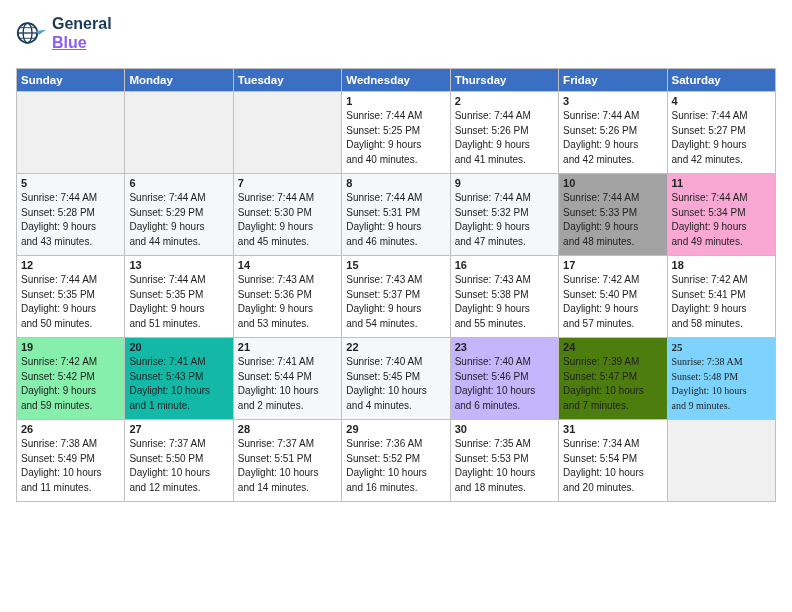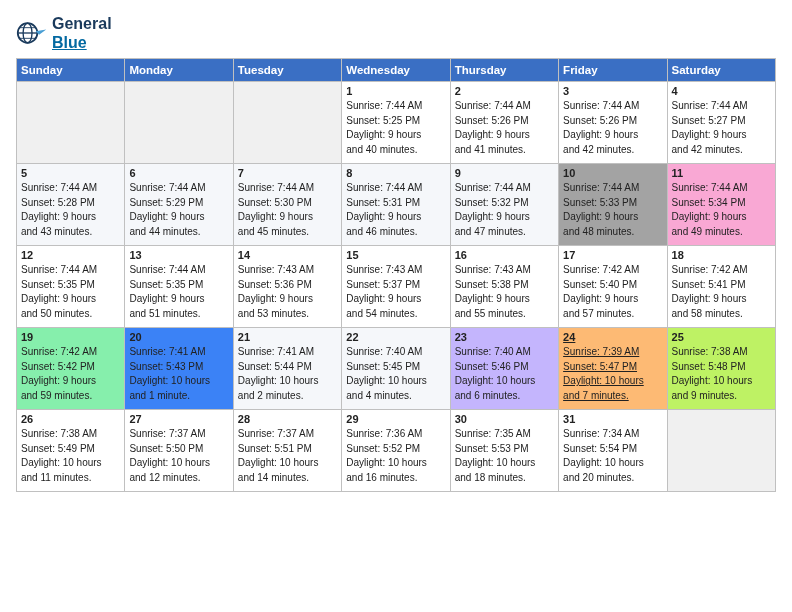--- a/index.html
+++ b/index.html
@@ -40,21 +40,21 @@
       line-height: 1.1;
     }
     .subtitle {
       font-size: 13px;
       color: #333;
       margin-top: 2px;
     }
     .calendar {
       width: 100%;
       border-collapse: collapse;
-      margin-top: 6px;
+      margin-top: 16px;
       table-layout: fixed;
       padding-left: 39px;
     }
     .calendar th {
       background: #3a6fc4;
       color: #fff;
       font-size: 11.5px;
       font-weight: bold;
       padding: 5px 4px;
       text-align: left;
@@ -99,21 +99,21 @@
         <circle cx="13" cy="18" r="11" fill="none" stroke="#1a3a5c" stroke-width="2"></circle>
         <ellipse cx="13" cy="18" rx="5" ry="11" fill="none" stroke="#1a3a5c" stroke-width="1.5"></ellipse>
         <line x1="2" y1="18" x2="24" y2="18" stroke="#1a3a5c" stroke-width="1.5"></line>
         <line x1="4" y1="12" x2="22" y2="12" stroke="#1a3a5c" stroke-width="1"></line>
         <line x1="4" y1="24" x2="22" y2="24" stroke="#1a3a5c" stroke-width="1"></line>
 
         <polygon points="22,8 34,14 22,16 26,20 34,14" fill="#4a9fd4"></polygon>
       </svg>
       <div>
         <div style="font-size:16px;font-weight:bold;color:#1a3a5c;line-height:1.2;">General</div>
-        <div style="font-size:16px;font-weight:bold;color:#0369a1;line-height:1.2;text-decoration:underline;">Blue</div>
+        <div style="font-size:16px;font-weight:bold;color:#8b5cf6;line-height:1.2;text-decoration:underline;">Blue</div>
       </div>
     </div>
     <div class="title-block">
       <div class="month-title"></div>
       <div class="subtitle"></div>
     </div>
   </div>
 
   <table class="calendar">
     <thead>
@@ -264,21 +264,21 @@
           </td>
         </tr>
         <tr>
           <td style="background: #86efac;">
             <div class="day-num">19</div>
             <div class="day-info" style="white-space: pre-line;">Sunrise: 7:42 AM
 Sunset: 5:42 PM
 Daylight: 9 hours
 and 59 minutes.</div>
           </td>
-          <td style="background: #3b82f6;">
+          <td style="background: #14b8a6;">
             <div class="day-num">20</div>
             <div class="day-info" style="white-space: pre-line;">Sunrise: 7:41 AM
 Sunset: 5:43 PM
 Daylight: 10 hours
 and 1 minute.</div>
           </td>
           <td style="background: rgb(245, 247, 250);">
             <div class="day-num">21</div>
             <div class="day-info" style="white-space: pre-line;">Sunrise: 7:41 AM
 Sunset: 5:44 PM
@@ -292,28 +292,28 @@
 Daylight: 10 hours
 and 4 minutes.</div>
           </td>
           <td style="background: #c4b5fd;">
             <div class="day-num">23</div>
             <div class="day-info" style="white-space: pre-line;">Sunrise: 7:40 AM
 Sunset: 5:46 PM
 Daylight: 10 hours
 and 6 minutes.</div>
           </td>
-          <td style="background: #fdba74; text-decoration: underline;">
+          <td style="background: #4d7c0f;">
             <div class="day-num">24</div>
             <div class="day-info" style="white-space: pre-line;">Sunrise: 7:39 AM
 Sunset: 5:47 PM
 Daylight: 10 hours
 and 7 minutes.</div>
           </td>
-          <td style="background: #bef264;">
+          <td style="background: #7dd3fc; font-family: Liberation Serif, serif;">
             <div class="day-num">25</div>
             <div class="day-info" style="white-space: pre-line;">Sunrise: 7:38 AM
 Sunset: 5:48 PM
 Daylight: 10 hours
 and 9 minutes.</div>
           </td>
         </tr>
         <tr>
           <td>
             <div class="day-num">26</div>

